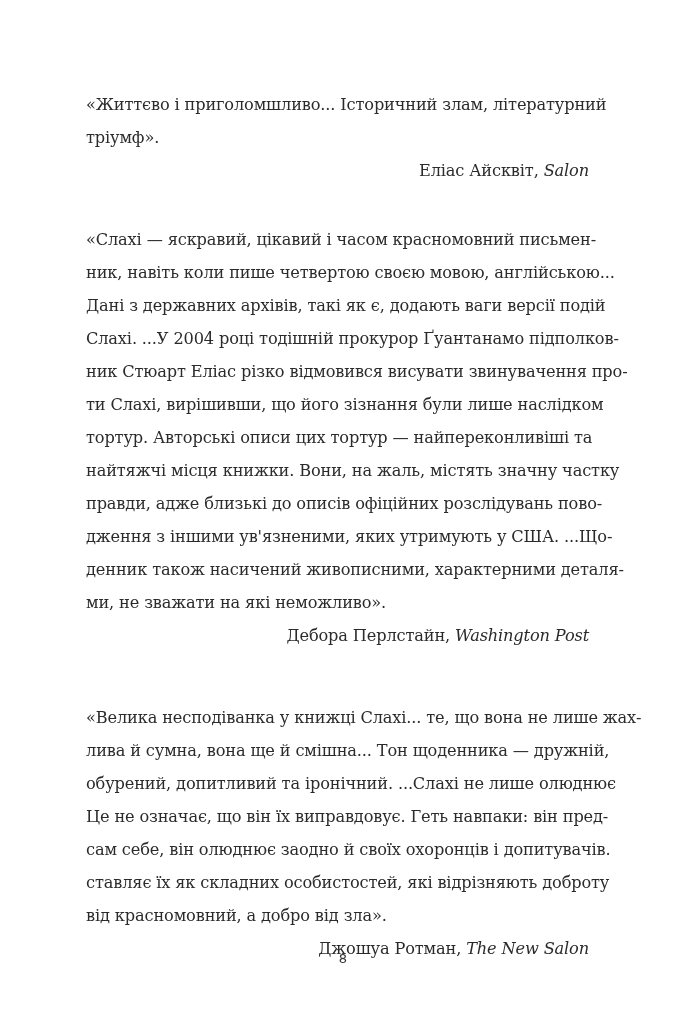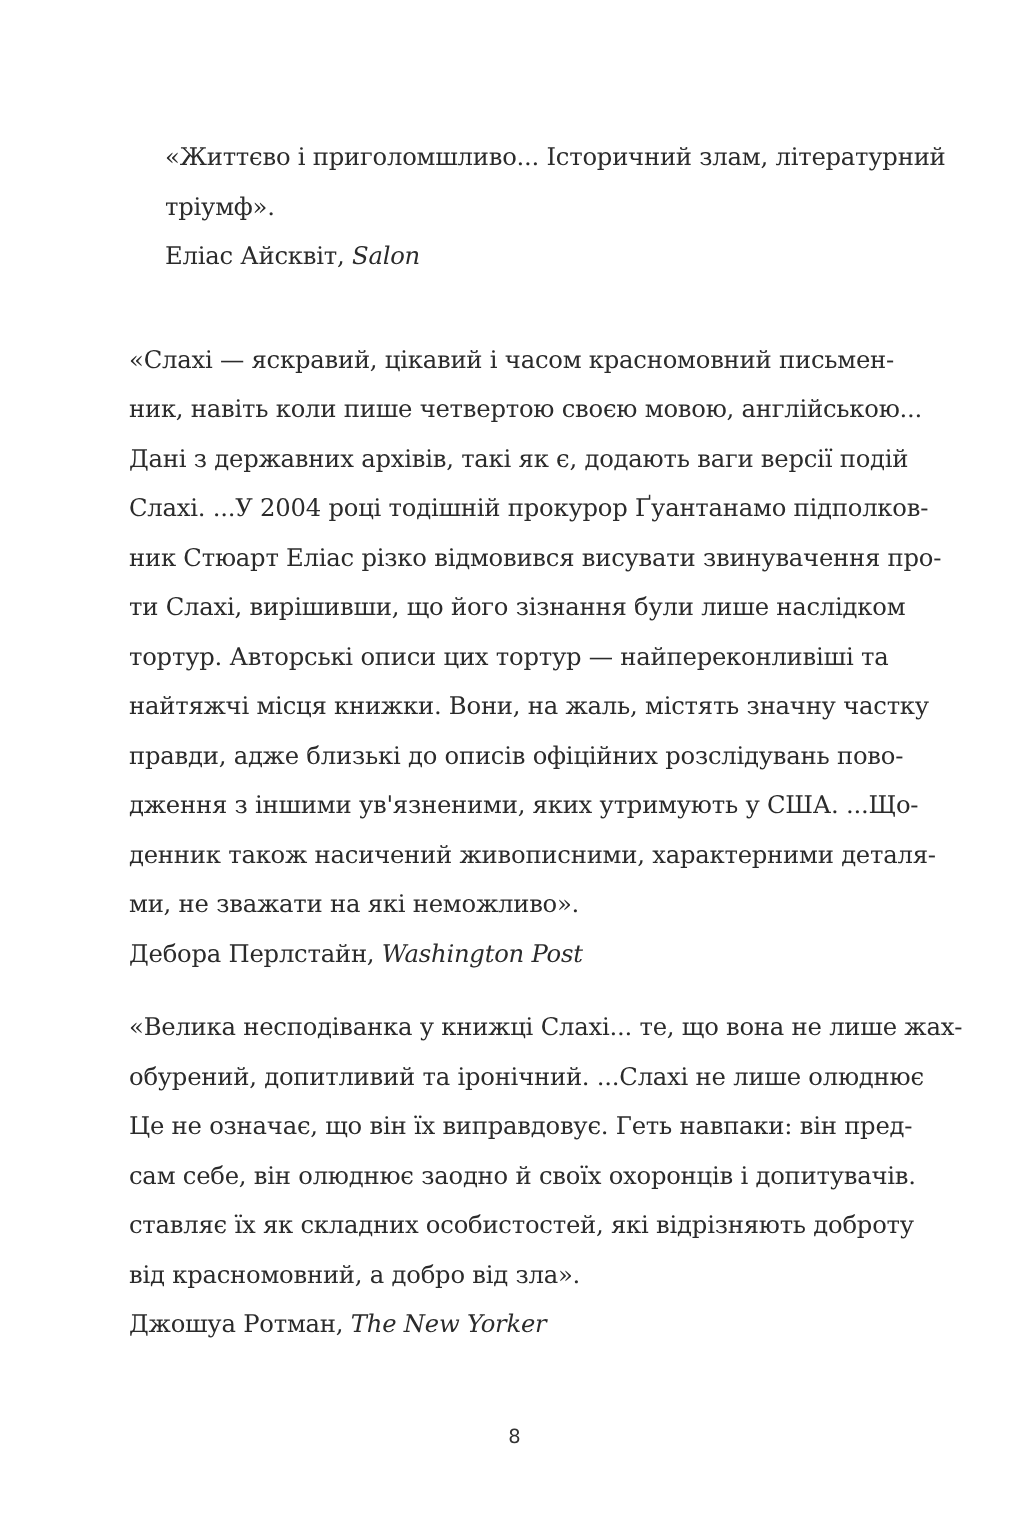--- a/index.html
+++ b/index.html
@@ -30,20 +30,21 @@
     .line {
       display: block;
       text-align: justify;
       text-align-last: justify;
       white-space: nowrap;
       height: 33px;
     }
     .line.last { text-align-last: left; }
     .attrib {
       display: block;
+      text-align: right;
       font-size: 16.2px;
       line-height: 33px;
       height: 33px;
       letter-spacing: -0.15px;
     }
     .attrib .src { font-style: italic; }
     .block { margin-bottom: 48px; }
     .page-number {
       position: absolute;
       left: 0;
@@ -53,32 +54,32 @@
       font-family: "DejaVu Sans", "Liberation Sans", sans-serif;
       font-size: 13px;
       color: #333;
     }
   </style>
 </head>
 <body>
 
 <div class="page">
 
-  <div class="block" style="margin-bottom:36px;margin-left:24px;">
+  <div class="block" style="margin-bottom:36px;">
     <div class="quote">
       <span class="line">«Життєво і приголомшливо... Історичний злам, літературний</span>
       <span class="line last">тріумф».</span>
     </div>
     <div class="attrib">
       <span>Еліас Айсквіт,</span>
       <span class="src">Salon</span>
     </div>
   </div>
 
-  <div class="block" style="margin-bottom:16px;">
+  <div class="block" style="margin-bottom:49px;">
     <div class="quote">
       <span class="line">«Слахі — яскравий, цікавий і часом красномовний письмен-</span>
       <span class="line">ник, навіть коли пише четвертою своєю мовою, англійською...</span>
       <span class="line">Дані з державних архівів, такі як є, додають ваги версії подій</span>
       <span class="line">Слахі. ...У 2004 році тодішній прокурор Ґуантанамо підполков-</span>
       <span class="line">ник Стюарт Еліас різко відмовився висувати звинувачення про-</span>
       <span class="line">ти Слахі, вирішивши, що його зізнання були лише наслідком</span>
       <span class="line">тортур. Авторські описи цих тортур — найпереконливіші та</span>
       <span class="line">найтяжчі місця книжки. Вони, на жаль, містять значну частку</span>
       <span class="line">правди, адже близькі до описів офіційних розслідувань пово-</span>
@@ -88,27 +89,28 @@
     </div>
     <div class="attrib">
       <span>Дебора Перлстайн,</span>
       <span class="src">Washington Post</span>
     </div>
   </div>
 
   <div class="block">
     <div class="quote">
       <span class="line">«Велика несподіванка у книжці Слахі... те, що вона не лише жах-</span>
+      <span class="line">лива й сумна, вона ще й смішна... Тон щоденника — дружній,</span>
       <span class="line">обурений, допитливий та іронічний. ...Слахі не лише олюднює</span>
       <span class="line">Це не означає, що він їх виправдовує. Геть навпаки: він пред-</span>
       <span class="line">сам себе, він олюднює заодно й своїх охоронців і допитувачів.</span>
       <span class="line">ставляє їх як складних особистостей, які відрізняють доброту</span>
       <span class="line last">від красномовний, а добро від зла».</span>
     </div>
     <div class="attrib">
       <span>Джошуа Ротман,</span>
-      <span class="src">The New Yorker</span>
+      <span class="src">The New Salon</span>
     </div>
   </div>
 
 </div>
 
 <div class="page-number">8</div>
 
 </body></html>

